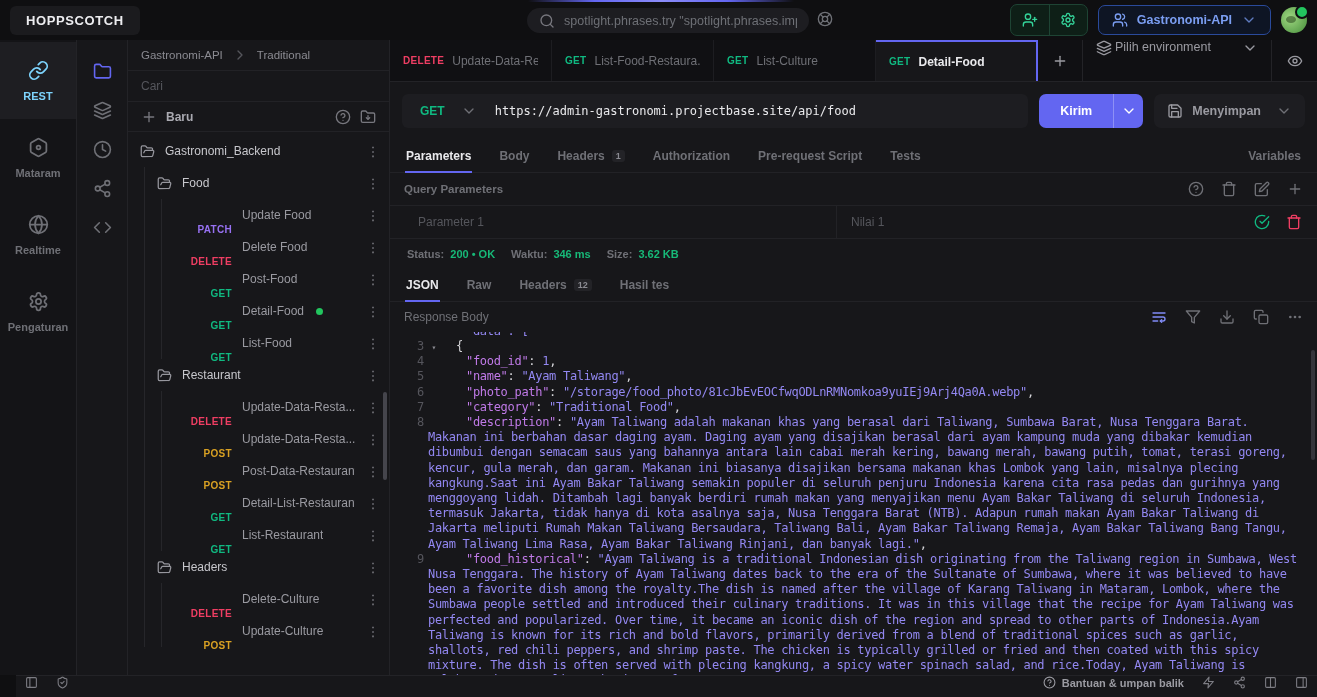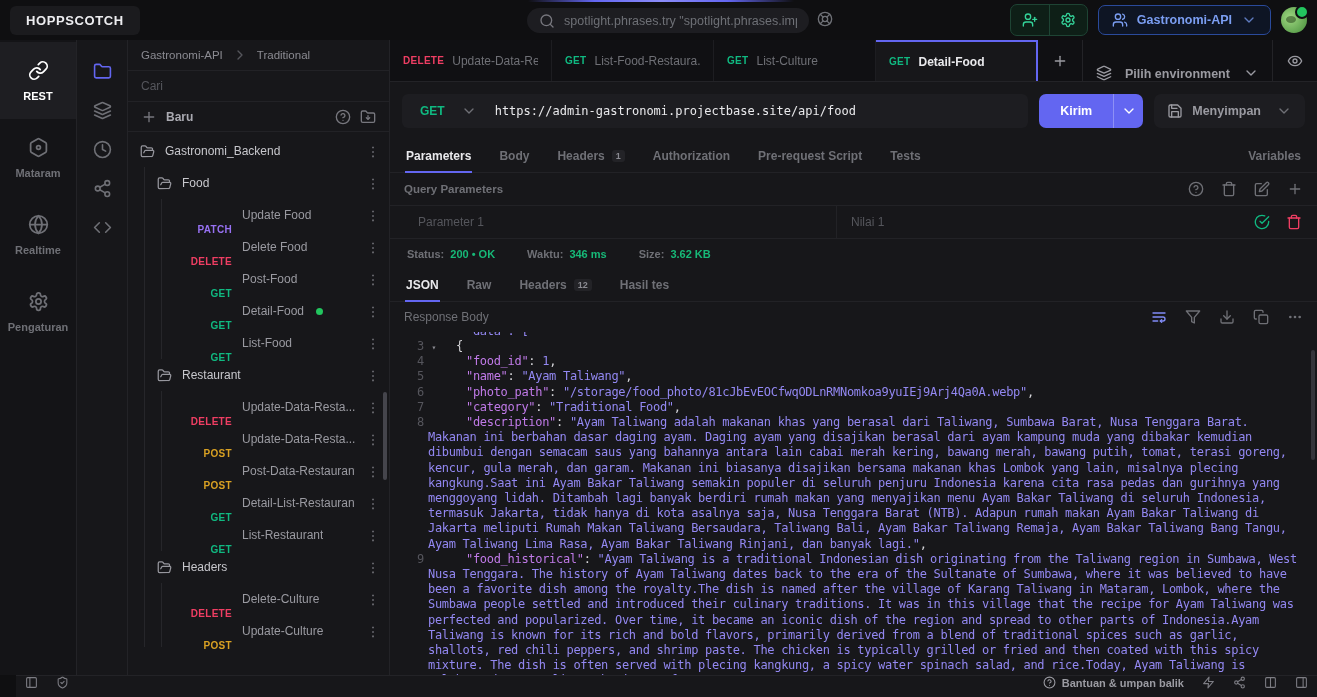--- a/index.html
+++ b/index.html
@@ -27,21 +27,21 @@
   .avatar { width:26px; height:26px; border-radius:50%; position:relative; flex:none;
             background:radial-gradient(circle at 35% 42%, #9ed680, #5ea24e 72%, #4c8440); }
   .avatar::before { content:""; position:absolute; left:5px; top:9px; width:10px; height:7px; border-radius:50%; background:rgba(40,70,30,.55); }
   .avatar::after { content:""; position:absolute; right:-2px; top:-2px; width:10px; height:10px; border-radius:50%; background:#22c55e; border:2px solid #0f0f11; }
 
   
   .frame { flex:1; display:flex; min-height:0; }
 
   .rail1 { width:77px; flex:none; background:#141417; border-right:1px solid #232327; padding-top:2px; }
   .rail1-item { height:77px; display:flex; flex-direction:column; align-items:center; justify-content:center; gap:9px; color:#6f7076; cursor:pointer; }
-  .rail1-item.active { background:#1e1e22; color:#ffffff;text-align:center; }
+  .rail1-item.active { background:#1e1e22; color:#7dd3fc;text-align:center; }
   .rail1-item svg { width:21px; height:21px; }
   .rail1-label { font-size:11px; font-weight:600; }
 
   .rail2 { width:51px; flex:none; background:#17171a; border-right:1px solid #232327; display:flex; flex-direction:column; align-items:center; padding-top:12px; }
   .rail2-item { width:51px; height:39px; display:grid; place-items:center; color:#6f7076; cursor:pointer; }
   .rail2-item.active { color:#6366f1; }
   .rail2-item svg { width:19px; height:19px; }
 
   
   .collections { width:262px; flex:none; background:#17171a; border-right:1px solid #232327; display:flex; flex-direction:column; position:relative; overflow:hidden; }
@@ -72,21 +72,21 @@
   
   .main { flex:1; min-width:0; display:flex; flex-direction:column; background:#17171a; }
   .tabbar { height:42px; flex:none; display:flex; background:#101013; border-bottom:1px solid #232327; }
   .tab { width:162px; flex:none; display:flex; align-items:center; gap:8px; padding:0 13px; border-right:1px solid #1d1d21; cursor:pointer; }
   .tab .tmethod { font-size:10px; font-weight:800; letter-spacing:.3px; flex:none; }
   .tab .t-label { font-size:12px; color:#6f7076; white-space:nowrap; overflow:hidden; }
   .tab.active { background:#17171a; border-top:2px solid #6366f1; border-right:2px solid #6366f1; }
   .tab.active .t-label { color:#e9e9ec; font-weight:700; }
   .env-area { flex:1; display:flex; align-items:stretch; background:#101013; }
   .tab-add { width:44px; display:grid; place-items:center; color:#9a9aa1; cursor:pointer; }
-  .env-select { flex:1; display:flex; align-items:flex-end; gap:13px; padding:0 13px; color:#9a9aa1; font-size:12.5px; font-weight:700; border-left:1px solid #232327; cursor:pointer; }
+  .env-select { flex:1; display:flex; align-items:flex-start; gap:3px; padding:0 13px; color:#9a9aa1; font-size:12.5px; font-weight:400; border-left:1px solid #232327; cursor:pointer; }
   .env-select .env-label { flex:1; white-space:nowrap; overflow:hidden; }
   .env-eye { width:46px; display:grid; place-items:center; color:#9a9aa1; border-left:1px solid #232327; cursor:pointer; }
 
   .req-row { height:58px; flex:none; display:flex; align-items:center; gap:11px; padding:0 12px; }
   .url-box { flex:1; min-width:0; height:34px; background:#1d1d21; border-radius:6px; display:flex; align-items:center; }
   .method-select { display:flex; align-items:center; gap:16px; padding:0 18px 0 18px; color:#10b981; font-weight:800; font-size:12px; cursor:pointer; }
   .method-select .chev { color:#6f7076; }
   .url-text { font-family:"DejaVu Sans Mono",monospace; font-size:12px; color:#e9e9ec; white-space:nowrap; overflow:hidden; }
   .send-btn { height:34px; flex:none; display:flex; border-radius:7px; overflow:hidden; background:#6366f1; color:#fff; font-weight:700; font-size:12.5px; cursor:pointer; }
   .send-main { padding:8px 21px; display:flex; align-items:center; }
@@ -109,21 +109,21 @@
 
   .param-row { height:33px; flex:none; display:flex; align-items:stretch; border-bottom:1px solid #222226; }
   .param-grip { width:28px; flex:none; }
   .param-key { width:418px; flex:none; display:flex; align-items:center; }
   .param-value { flex:1; display:flex; align-items:center; padding:0 14px; border-left:1px solid #222226; }
   .param-key input, .param-value input { width:100%; background:none; border:0; outline:0; color:#d4d4d8; font-size:12px; font-family:inherit; }
   .param-actions { width:78px; flex:none; display:flex; align-items:center; justify-content:space-evenly; }
   .act-ok { color:#10b981; cursor:pointer; } .act-del { color:#ef3e63; cursor:pointer; }
   .param-actions svg { width:16px; height:16px; }
 
-  .status-row { height:30px; flex:none; display:flex; align-items:center; gap:32px; padding:0 17px; font-size:11px; font-weight:700; }
+  .status-row { height:30px; flex:none; display:flex; align-items:center; gap:16px; padding:0 17px; font-size:11px; font-weight:700; }
   .stat { display:flex; gap:6px; }
   .sl { color:#6f7076; } .sv { color:#17b978; }
 
   .resp-head { height:30px; flex:none; display:flex; align-items:center; padding:0 14px; color:#6f7076; font-size:12px; font-weight:400; }
   .resp-head .head-icons { gap:18px; }
   .wrap-active { color:#818cf8; }
 
   
   .code { flex:1; min-height:0; overflow:hidden; font-family:"DejaVu Sans Mono",monospace; font-size:12px; line-height:15.2px; letter-spacing:-.3px; position:relative; }
   .code-partial { height:7px; overflow:hidden; display:flex; }

